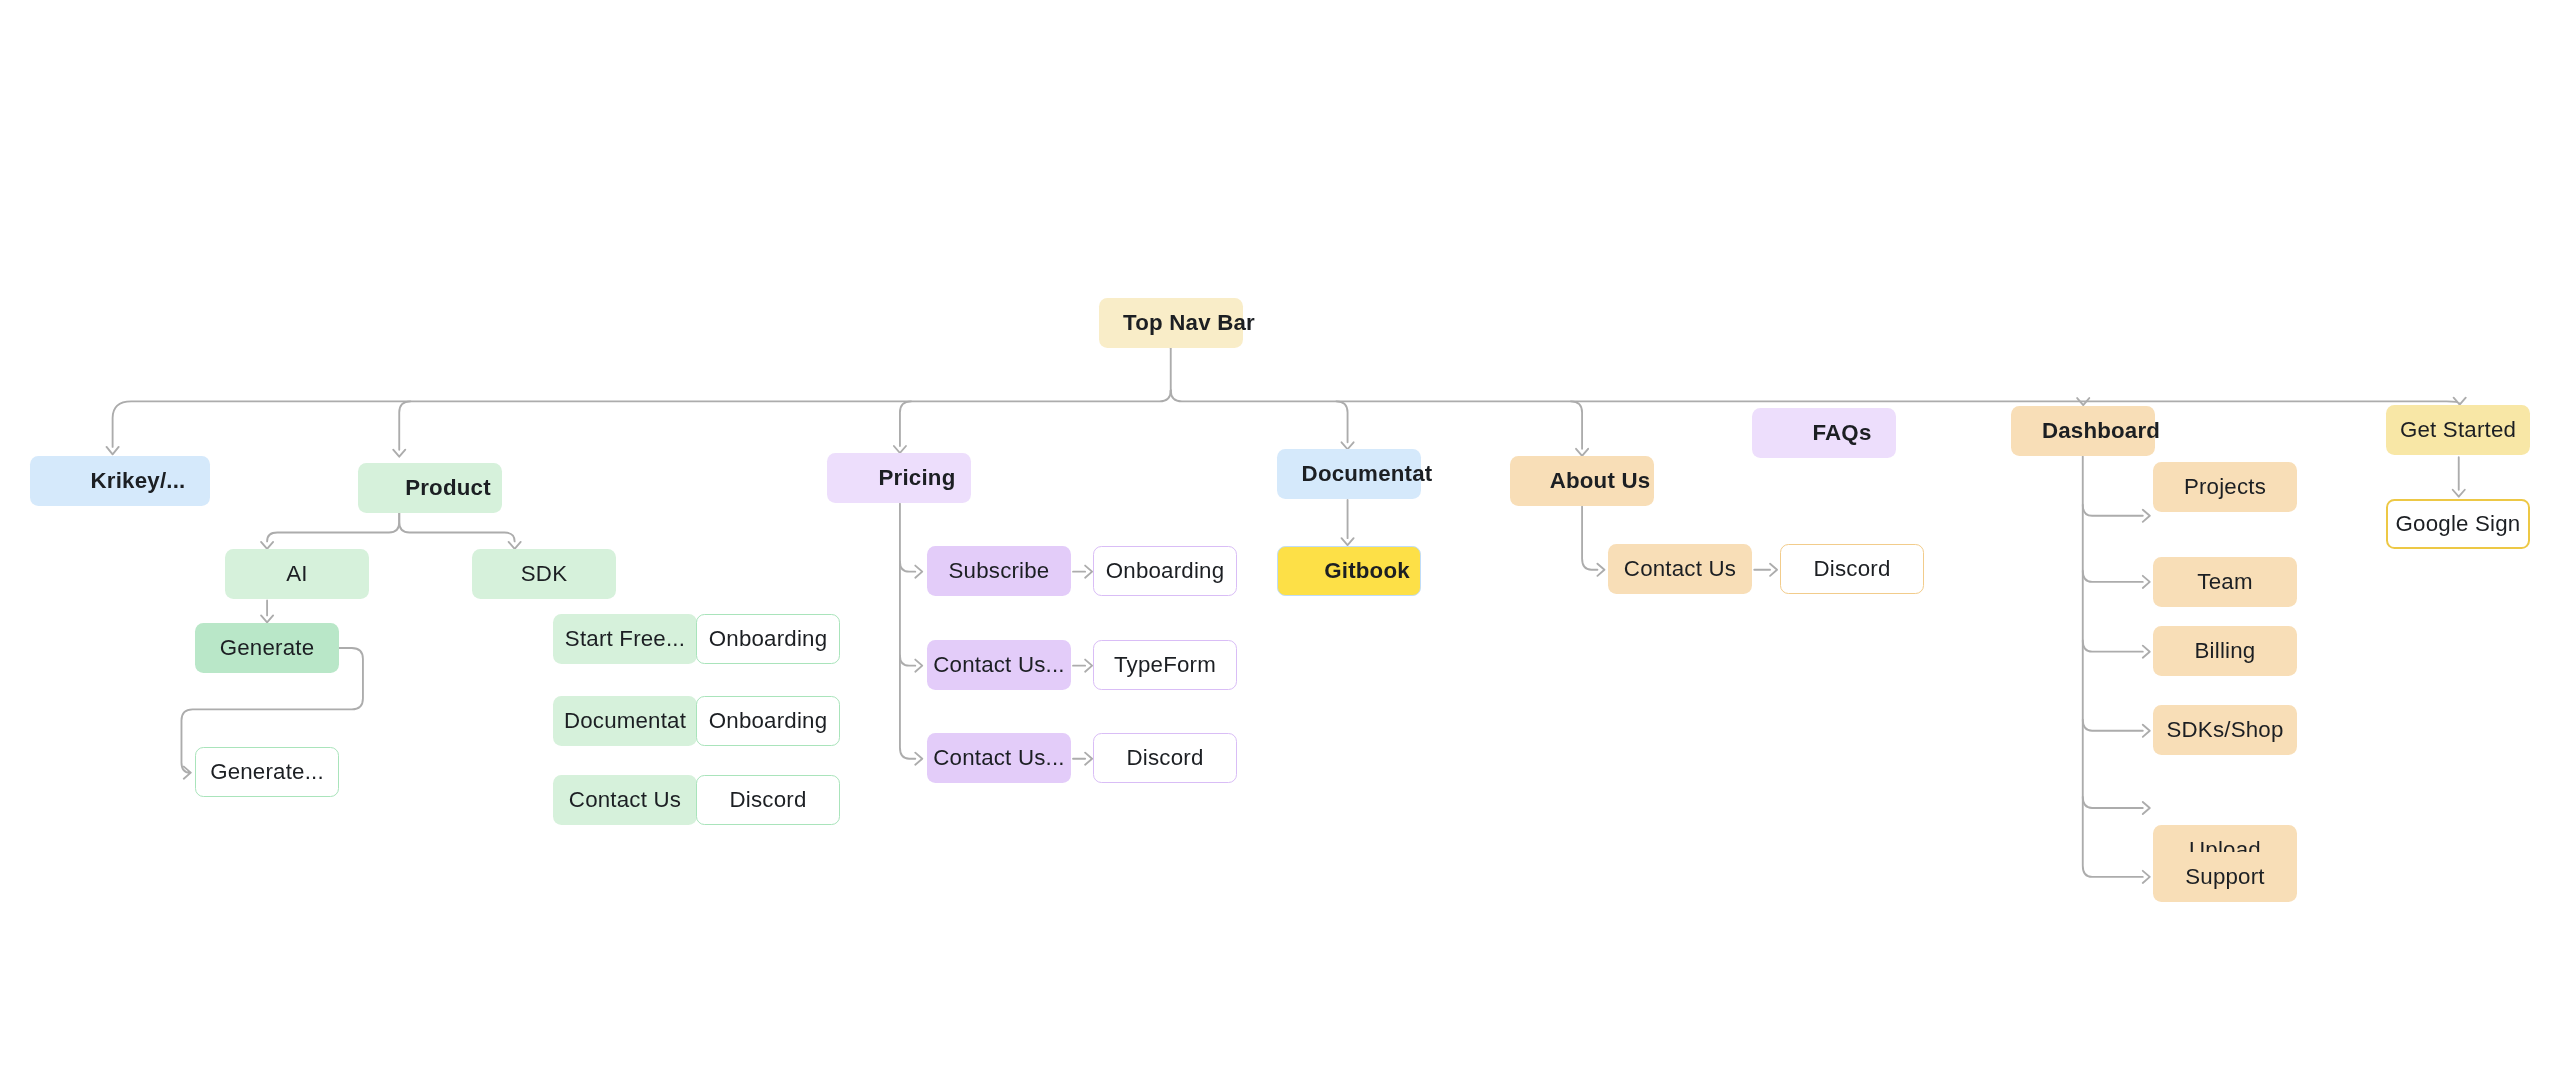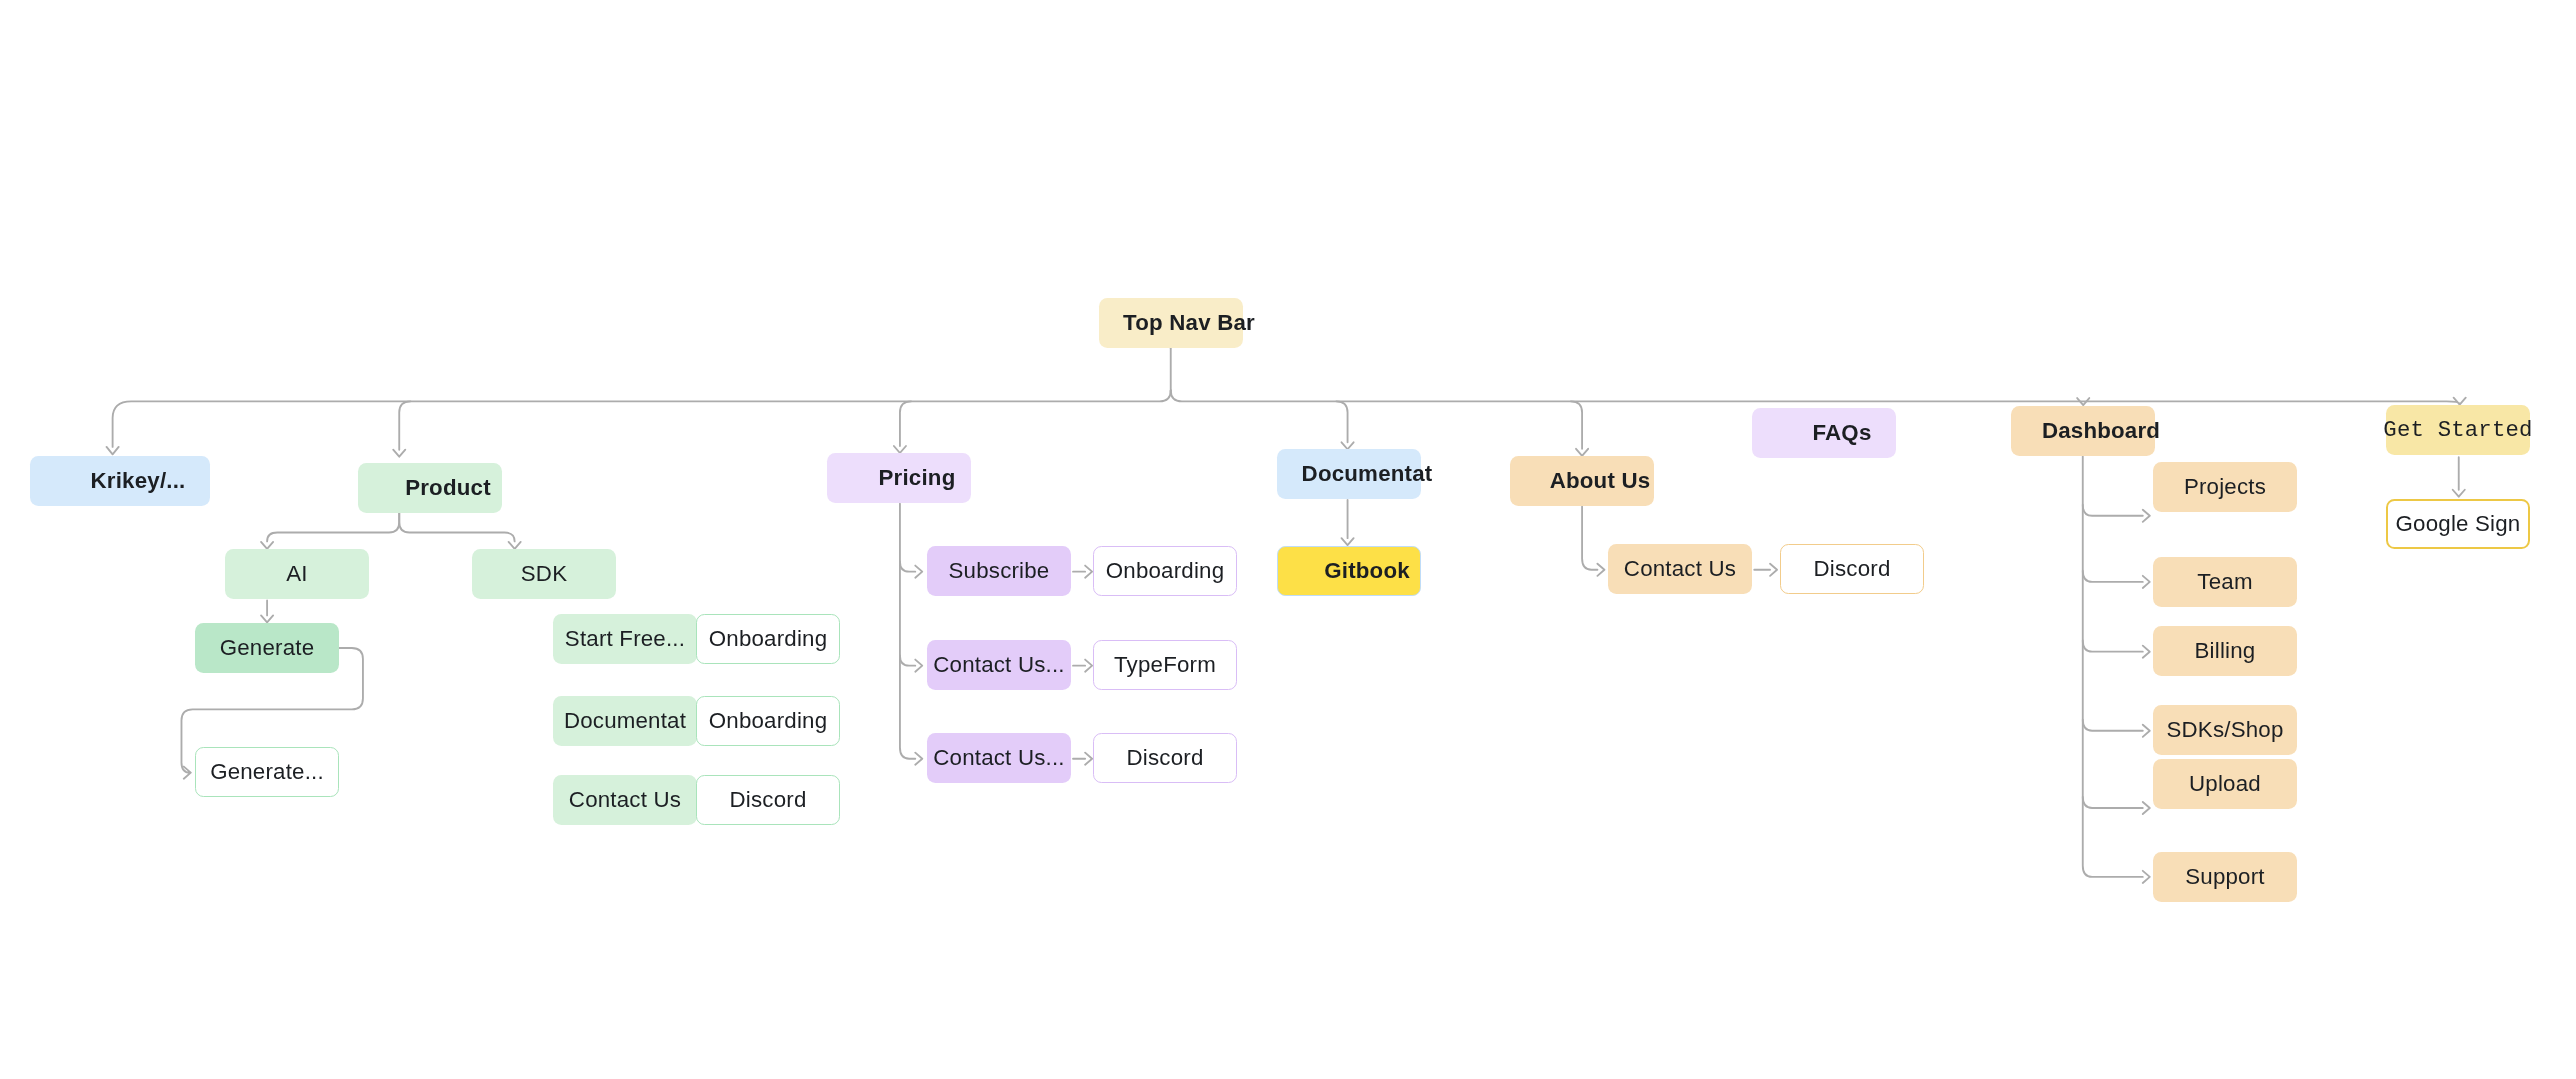--- a/index.html
+++ b/index.html
@@ -17,21 +17,21 @@
     width:144px;height:50px;
     box-sizing:border-box;
     border-radius:8.4px;
     display:flex;align-items:center;justify-content:center;
     font-size:22.3px;font-weight:400;color:#1C1F23;
     white-space:nowrap;
     letter-spacing:0.2px;
   }
   .b{font-weight:700;padding-left:36px;}
   .f-cream {background:#F9EDC8;}
-  .f-yellow{background:#F8E7A6;font-family:Liberation Mono, monospace;}
+  .f-yellow{background:#F8E7A6;}
   .f-blue  {background:#D5E9FB;}
   .f-green {background:#D6F1DB;margin-left:30px;}
   .f-green2{background:#B9E7C8;text-align:center;}
   .f-purple{background:#EDDEFC;}
   .f-purple2{background:#E3CCF9;}
   .f-tan   {background:#F8DEB7;}
   .o-green {background:#FFFFFF;border:1.9px solid #A9E4BB;}
   .o-purple{background:#FFFFFF;border:1.9px solid #D9BDF6;}
   .o-blue  {background:#fde047;border:1.9px solid #BFDCF8;}
   .o-gold  {background:#FFFFFF;border:1.9px solid #F2CC8B;}
@@ -118,19 +118,19 @@
 
   <div class="node o-blue b" style="left:1277px;top:546px">Gitbook</div>
 
   <div class="node f-tan" style="left:1608px;top:544px">Contact Us</div>
   <div class="node o-gold" style="left:1780px;top:544px">Discord</div>
 
   <div class="node f-tan" style="left:2153px;top:462px">Projects</div>
   <div class="node f-tan" style="left:2153px;top:557px">Team</div>
   <div class="node f-tan" style="left:2153px;top:626px">Billing</div>
   <div class="node f-tan" style="left:2153px;top:705px">SDKs/Shop</div>
-  <div class="node f-tan" style="left:2153px;top:759px">Upload</div>
+  <div class="node f-tan" style="left:2153px;top:825px">Upload</div>
   <div class="node f-tan" style="left:2153px;top:852px">Support</div>
 
   <div class="node o-gold2" style="left:2386px;top:499px">Google Sign</div>
 
 </div>
 
 
 </body></html>

